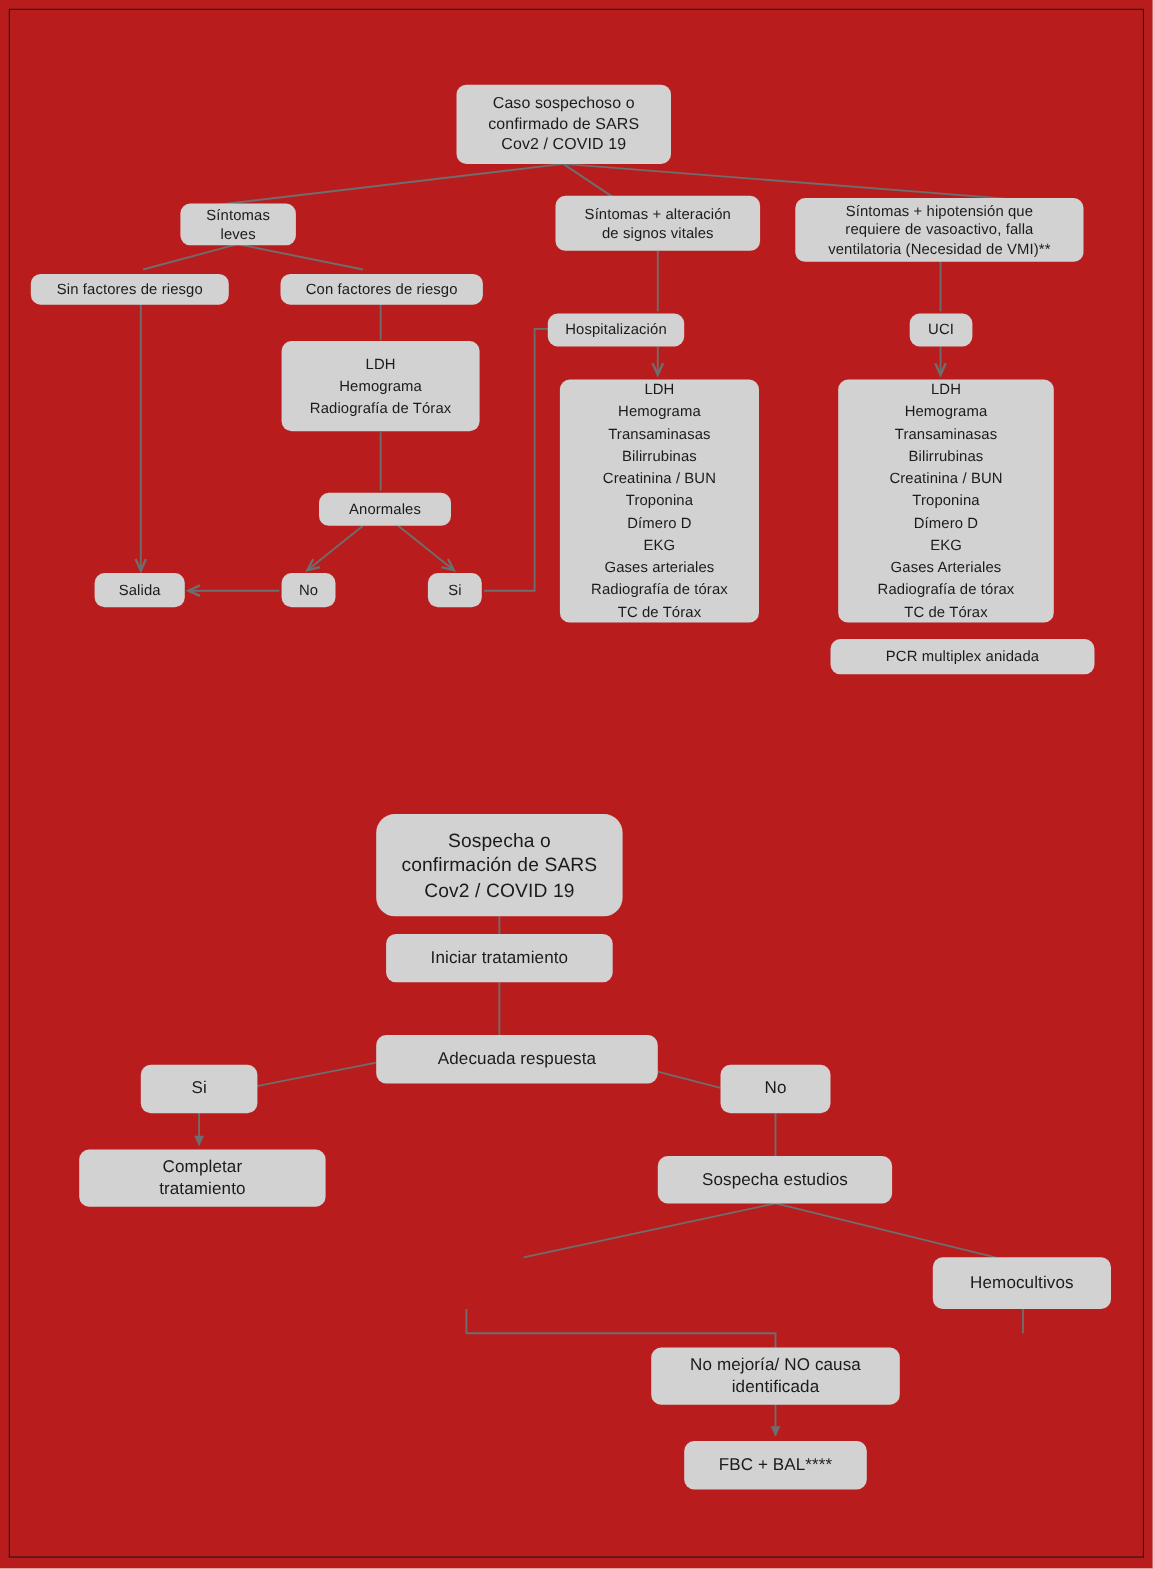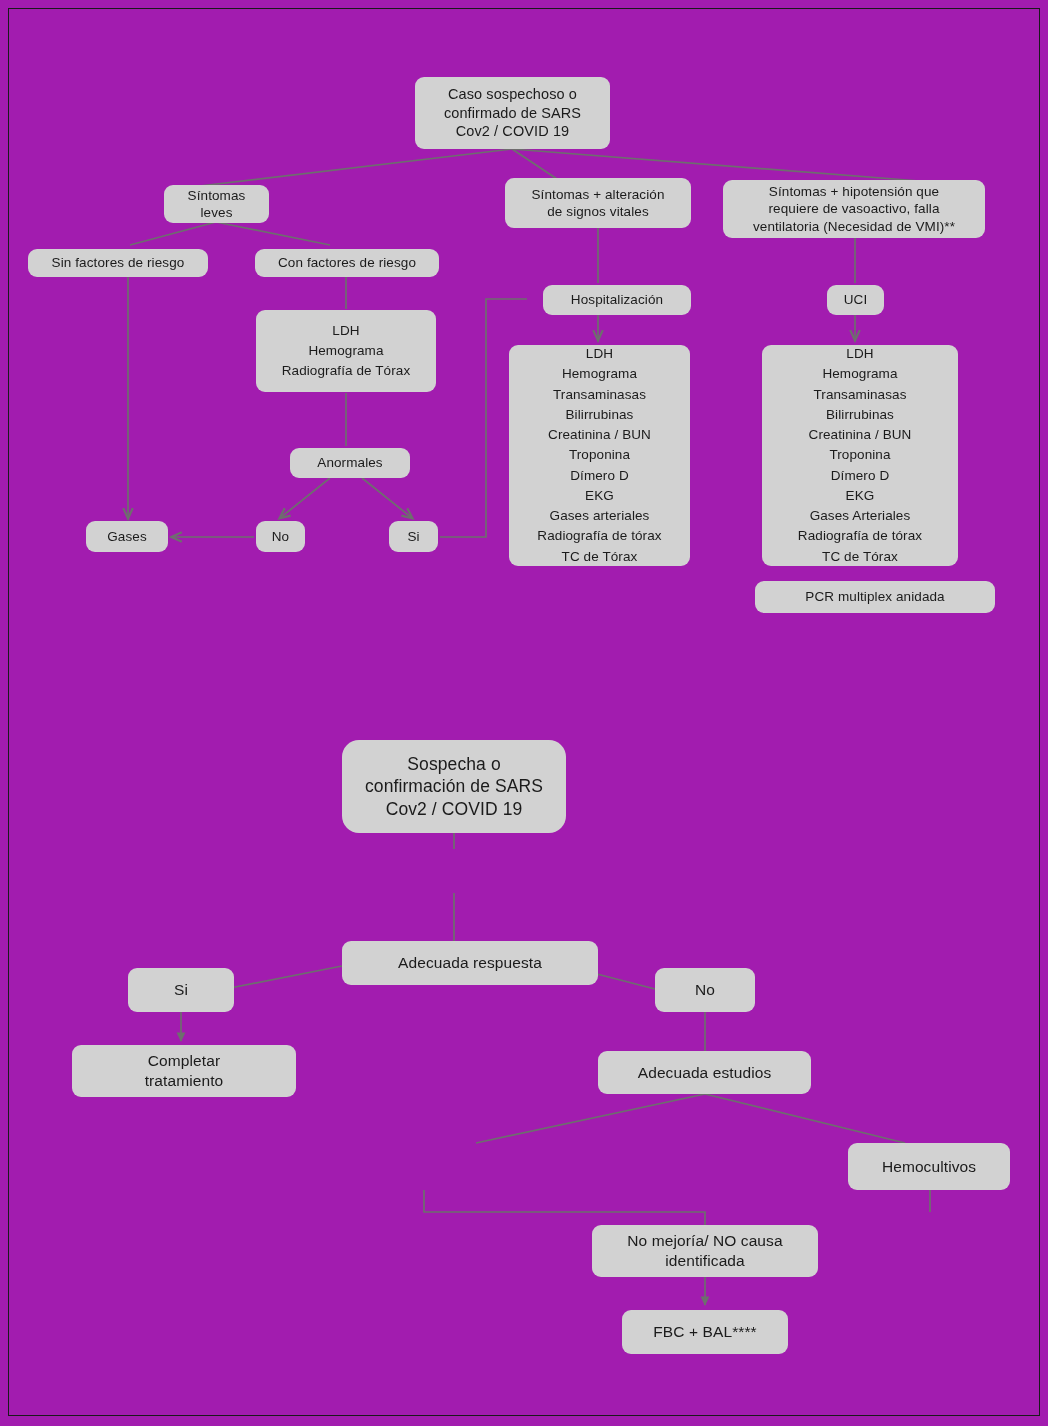--- a/index.html
+++ b/index.html
@@ -7,21 +7,21 @@
     padding: 0;
     background: #ffffff;
   }
   body {
     font-family: "Liberation Sans", sans-serif;
   }
   #page {
     position: relative;
     width: 1048px;
     height: 1426px;
-    background: #a21caf;
+    background: #b91c1c;
     overflow: hidden;
   }
   #page-frame {
     position: absolute;
     left: 8px;
     top: 8px;
     width: 1032px;
     height: 1408px;
     border: 1.5px solid #1a1a1a;
     box-sizing: border-box;
@@ -140,23 +140,23 @@
   <div class="node f13 labs" style="left:256px; top:310px; width:180px; height:82px;">LDH
 Hemograma
 Radiografía de Tórax</div>
 
   <div class="node f13" style="left:290px; top:448px; width:120px; height:30px;">Anormales</div>
 
   <div class="node f13" style="left:256px; top:521px; width:49px; height:31px;">No</div>
 
   <div class="node f13" style="left:389px; top:521px; width:49px; height:31px;">Si</div>
 
-  <div class="node f13" style="left:86px; top:521px; width:82px; height:31px;">Gases</div>
-
-  <div class="node f13" style="left:543px; top:285px; width:148px; height:30px;">Hospitalización</div>
+  <div class="node f13" style="left:86px; top:521px; width:82px; height:31px;">Salida</div>
+
+  <div class="node f13" style="left:498px; top:285px; width:124px; height:30px;">Hospitalización</div>
 
   <div class="node f13" style="left:827px; top:285px; width:57px; height:30px;">UCI</div>
 
   <div class="node f13 labs" style="left:509px; top:345px; width:181px; height:221px;">LDH
 Hemograma
 Transaminasas
 Bilirrubinas
 Creatinina / BUN
 Troponina
 Dímero D
@@ -176,31 +176,32 @@
 Gases Arteriales
 Radiografía de tórax
 TC de Tórax</div>
 
   <div class="node f13" style="left:755px; top:581px; width:240px; height:32px;">PCR multiplex anidada</div>
 
   <div class="node f17" style="left:342px; top:740px; width:224px; height:93px;border-radius:17px;">Sospecha o
 confirmación de SARS
 Cov2 / COVID 19</div>
 
+  <div class="node f15" style="left:351px; top:849px; width:206px; height:44px;">Iniciar tratamiento</div>
 
   <div class="node f15" style="left:342px; top:941px; width:256px; height:44px;">Adecuada respuesta</div>
 
   <div class="node f15" style="left:128px; top:968px; width:106px; height:44px;">Si</div>
 
   <div class="node f15" style="left:655px; top:968px; width:100px; height:44px;">No</div>
 
   <div class="node f15" style="left:72px; top:1045px; width:224px; height:52px;">Completar
 tratamiento</div>
 
-  <div class="node f15" style="left:598px; top:1051px; width:213px; height:43px;">Adecuada estudios</div>
+  <div class="node f15" style="left:598px; top:1051px; width:213px; height:43px;">Sospecha estudios</div>
 
 
   <div class="node f15" style="left:592px; top:1225px; width:226px; height:52px;">No mejoría/ NO causa
 identificada</div>
 
   <div class="node f15" style="left:848px; top:1143px; width:162px; height:47px;">Hemocultivos</div>
 
   <div class="node f15" style="left:622px; top:1310px; width:166px; height:44px;">FBC + BAL****</div>
 
   <div id="page-frame"></div>

